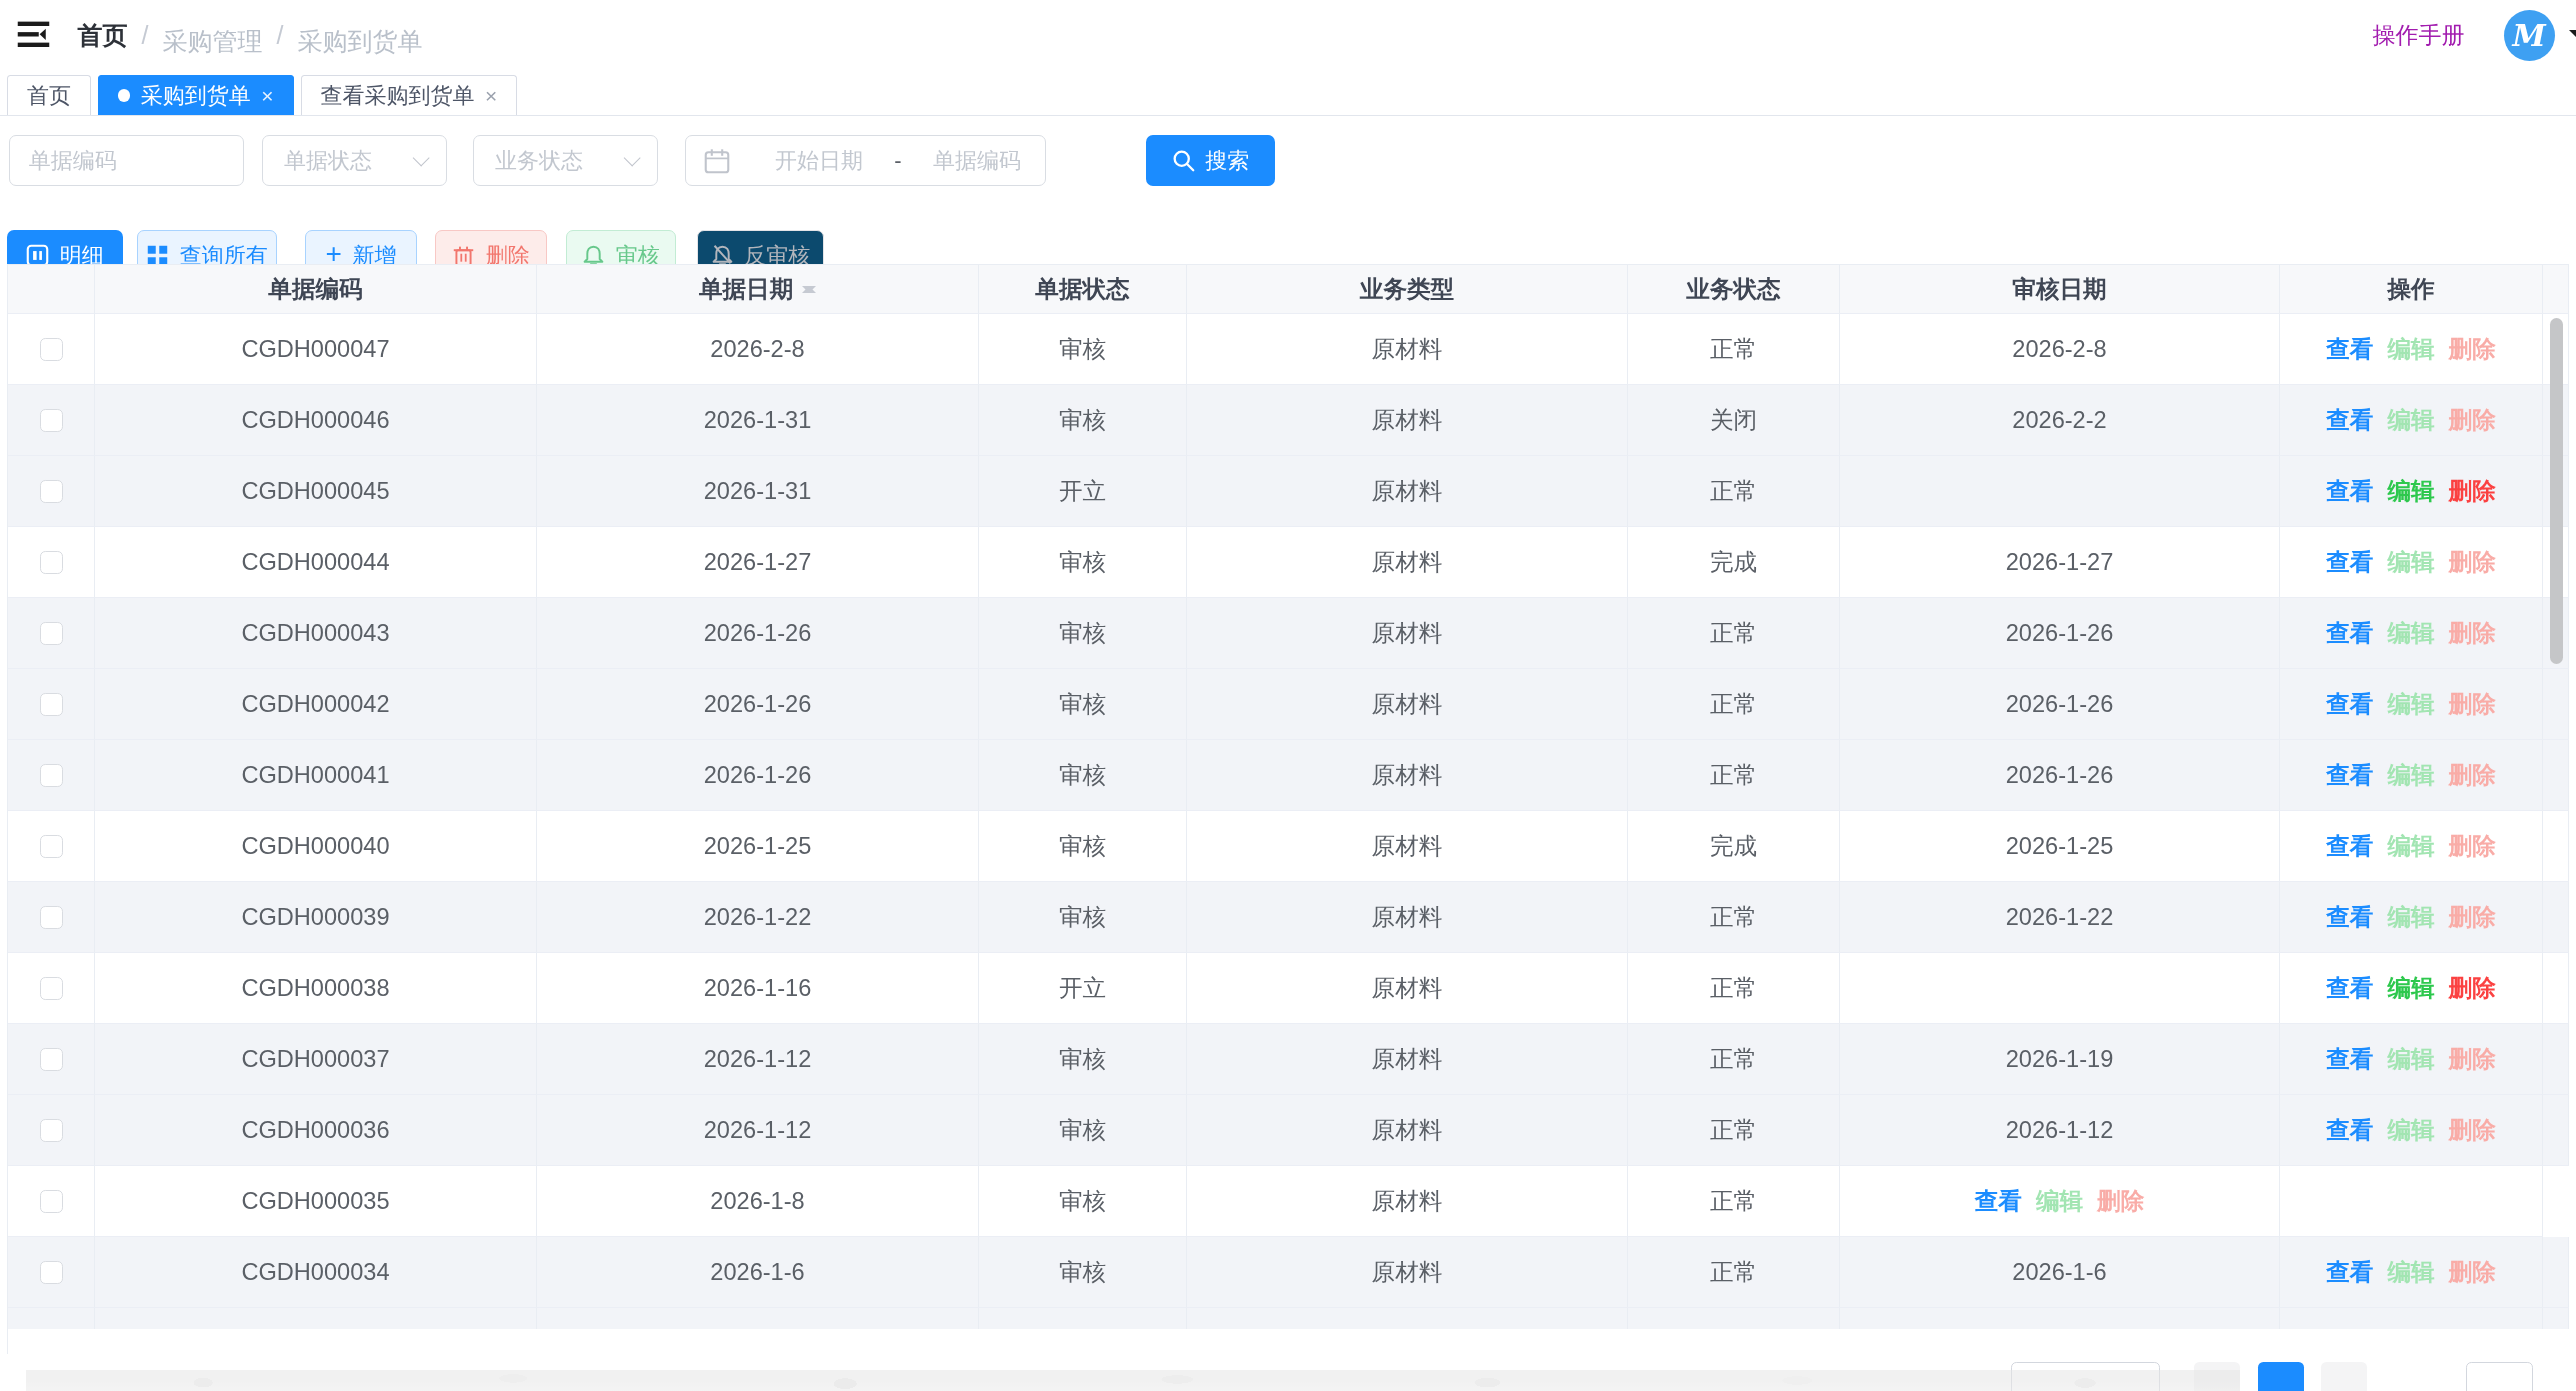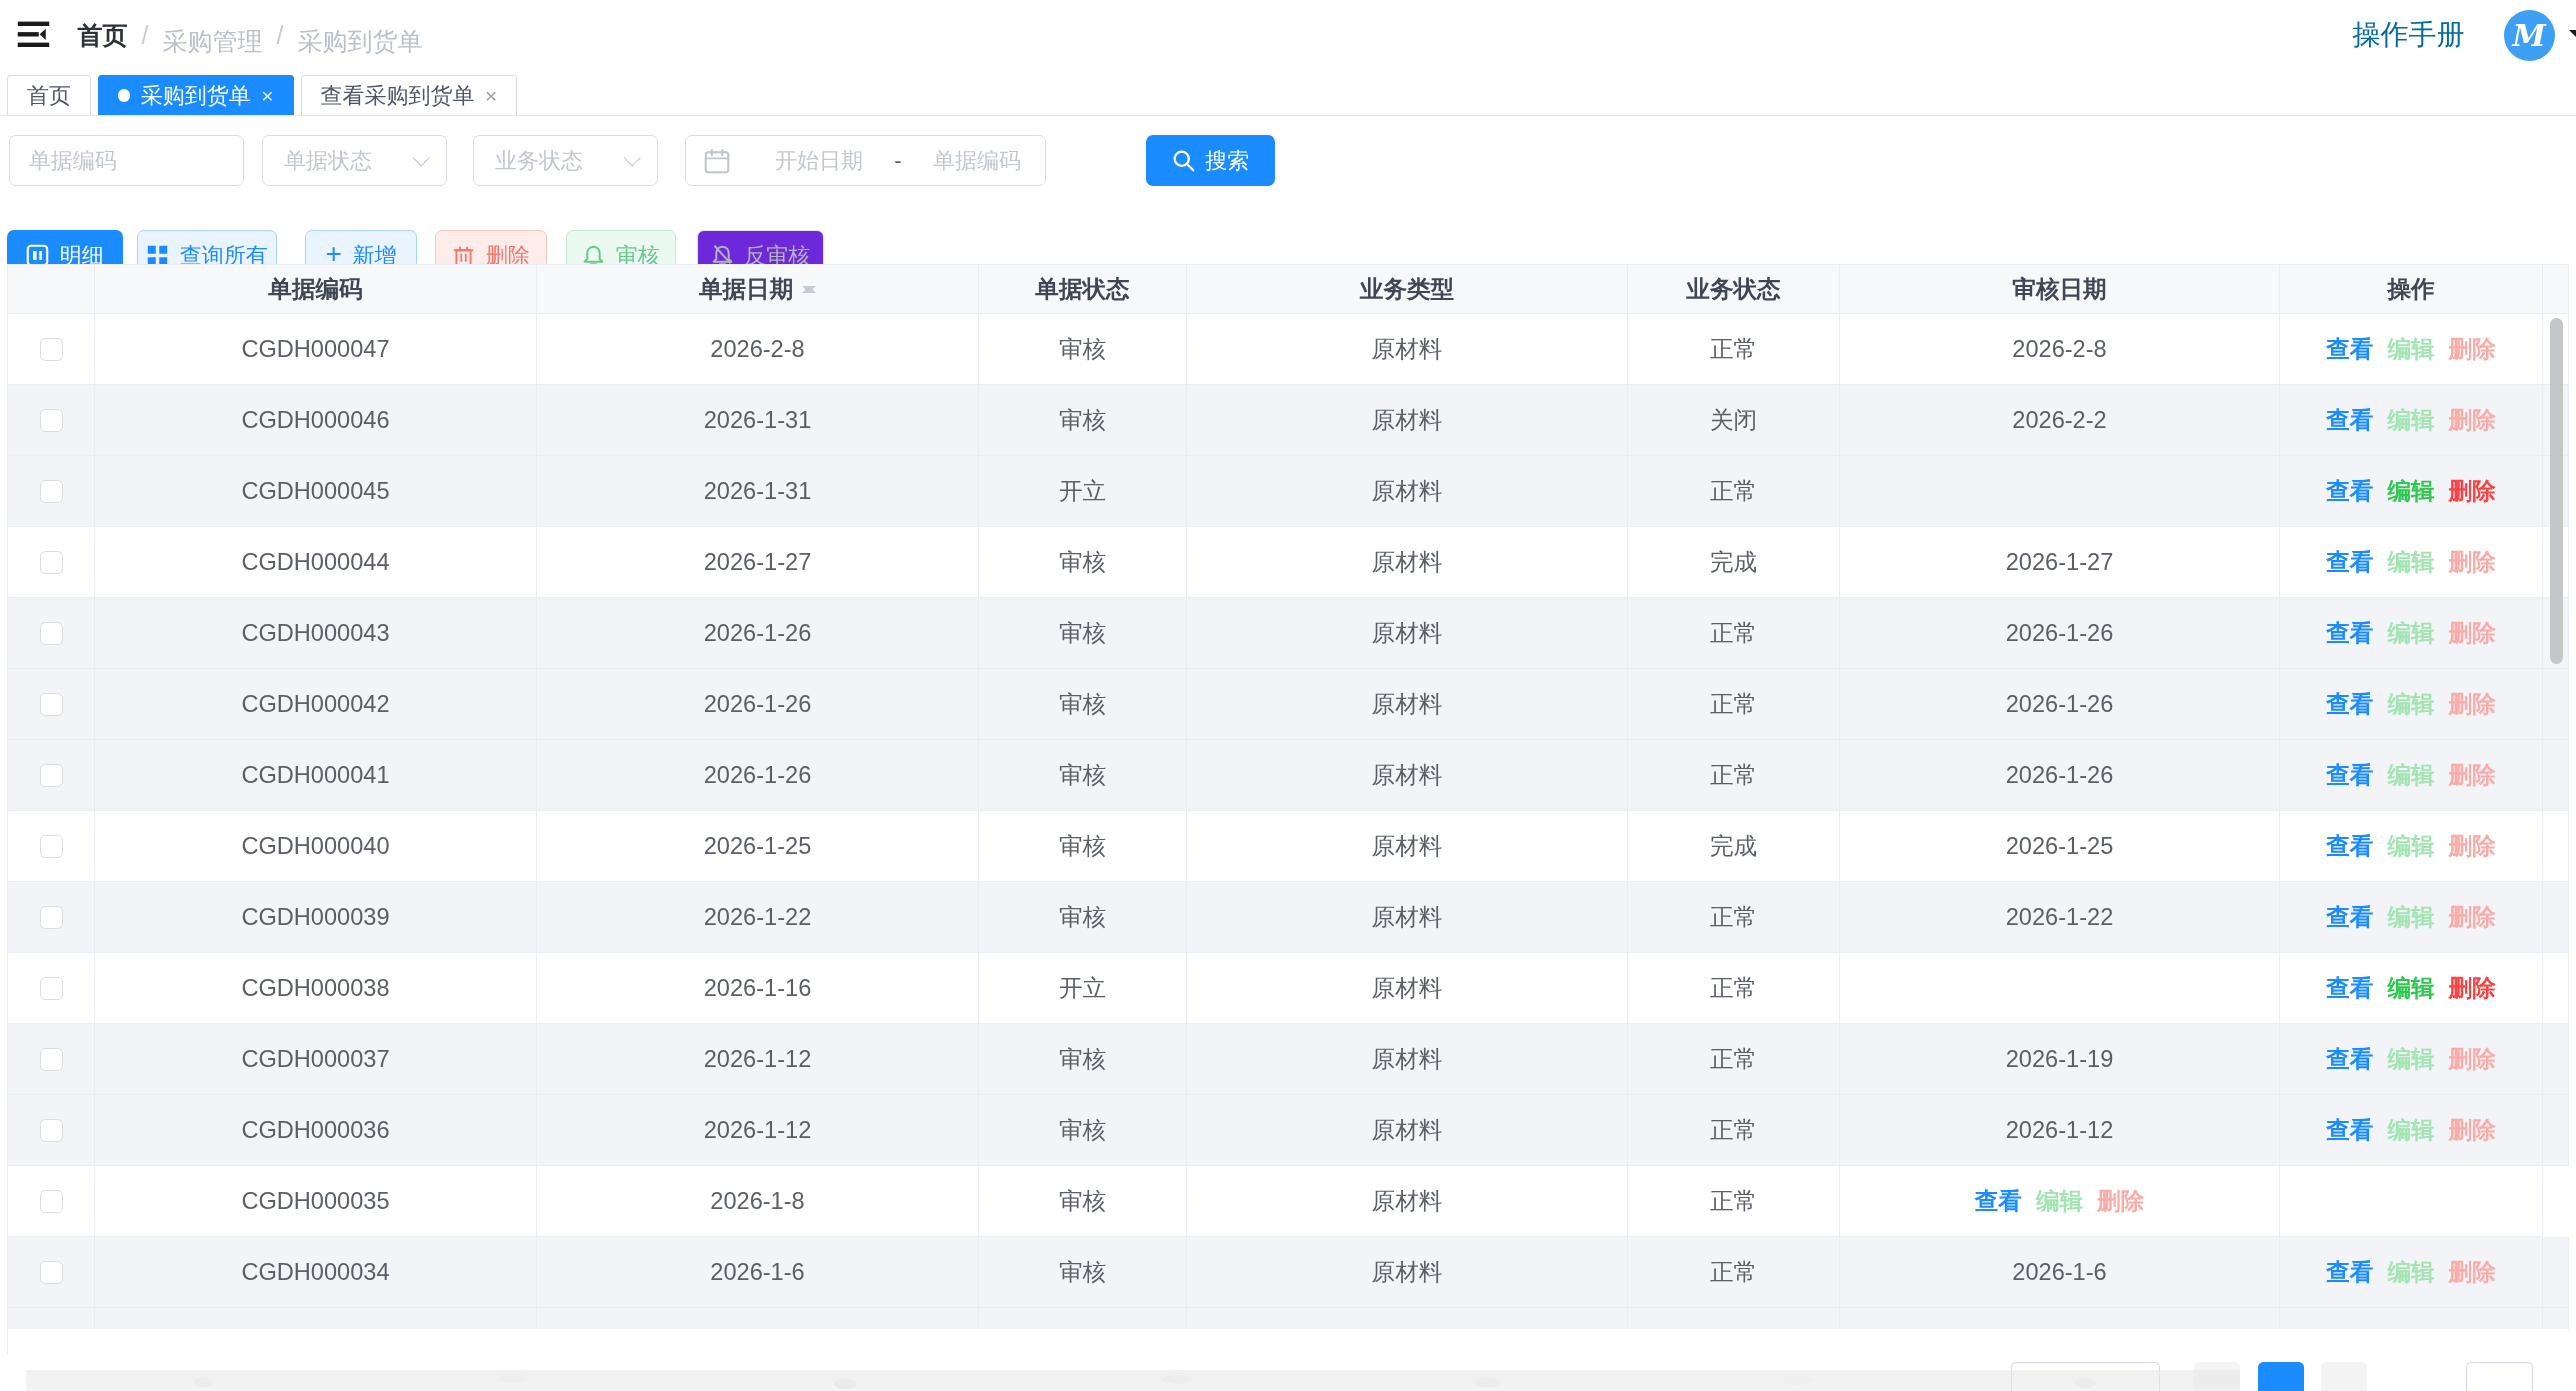--- a/index.html
+++ b/index.html
@@ -7,21 +7,21 @@
     font-family:"Liberation Sans","DejaVu Sans",sans-serif; }
 
   
   .topbar { position:relative; height:70px; background:#fff; display:flex; align-items:center; }
   .hamburger { margin-left:14px; width:39px; height:35px; cursor:pointer; display:flex; align-items:center; justify-content:center; }
   .crumbs { margin-left:24.5px; font-size:25px; display:flex; align-items:center; gap:14px; }
   .crumb-home { color:#2d3138; font-weight:600; }
   .crumb-sep { color:#c5cad3; }
   .crumb-dim { color:#b9c0ca;margin-top:13px; }
   .topbar-right { position:absolute; right:0; top:0; height:70px; display:flex; align-items:center; }
-  .manual { font-size:28px; color:#0369a1; margin-right:39px; cursor:pointer; }
+  .manual { font-size:23px; color:#a21caf; margin-right:39px; cursor:pointer; }
   .avatar { width:51px; height:51px; border-radius:50%; background:#3ea0f2; color:#fff; display:flex; align-items:center; justify-content:center;
     font-family:"DejaVu Serif",serif; font-style:italic; font-weight:bold; font-size:30px; margin-right:14px; }
   .user-caret { width:0; height:0; border:9.6px solid transparent; border-top-color:#1b1b1b; margin-top:8.8px; margin-right:-10.5px; }
 
   
   .tabbar { height:46px; border-bottom:1.8px solid #e2e6ed; display:flex; align-items:flex-end; padding-left:7px; gap:7px; background:#fff; }
   .tab { height:40px; display:flex; align-items:center; gap:10.5px; padding:0 19px; border:1.8px solid #d8dce5; border-bottom:none;
     border-radius:3.5px 3.5px 0 0; background:#fff; color:#4d5566; font-size:22px; cursor:pointer; }
   .tab .dot { width:12.3px; height:12.3px; border-radius:50%; background:#fff; }
   .tab .x { font-size:21px; color:#9aa1ad; }
@@ -44,21 +44,21 @@
     color:#fff; font-size:22px; display:flex; align-items:center; justify-content:center; gap:10.5px; cursor:pointer; }
 
   
   .toolbar { position:relative; height:68px; }
   .tb { position:absolute; top:0; height:51px; border-radius:7px; font-size:22px; display:flex; align-items:center; justify-content:center; gap:10.5px; cursor:pointer; border:1.8px solid transparent; }
   .tb-detail { left:7px;  width:116px; background:#1b8cff; color:#fff; }
   .tb-all    { left:137px; width:140px; background:#eaf4ff; border-color:#a8d3ff; color:#1b8cff; }
   .tb-add    { left:305px; width:112px; background:#eaf4ff; border-color:#a8d3ff; color:#1b8cff; }
   .tb-del    { left:435px; width:112px; background:#fdecea; border-color:#f8c8c5; color:#f2766d; }
   .tb-audit  { left:566px; width:110px; background:#eafaf1; border-color:#c2ecd4; color:#67c88b; }
-  .tb-unaudit{ left:697px; width:127px; background:#6d28d9; border-color:#e4e4e7; color:#b3b6bc; cursor:not-allowed; }
+  .tb-unaudit{ left:697px; width:127px; background:#0c4a6e; border-color:#e4e4e7; color:#b3b6bc; cursor:not-allowed; }
 
   
   .tablewrap { position:absolute; left:7px; top:264px; width:2562px; height:1090px; overflow:hidden; border-top:1.8px solid #e9edf3; border-left:1.8px solid #e9edf3; }
   .trow { display:grid; grid-template-columns:87px 442px 442px 208px 441px 212px 440px 263px 1fr; }
   .trow > div { border-right:1.8px solid #e9edf3; border-bottom:1.8px solid #ebeef5; display:flex; align-items:center; justify-content:center; text-align:center; }
   .thead > div { height:49px; background:#f7f8fa; color:#3f4654; font-size:23.6px; font-weight:600; gap:8.8px; }
   .tbody-row > div { height:71px; font-size:23.6px; color:#5a5f66; background:#fff; }
   .tbody-row.shade > div { background:#f2f4f8; }
   .tbody-row.sliver > div { height:21px; border-bottom:none; }
   .cb { width:23px; height:23px; border:1.8px solid #d9dce1; border-radius:5.3px; background:#fff; cursor:pointer; }

